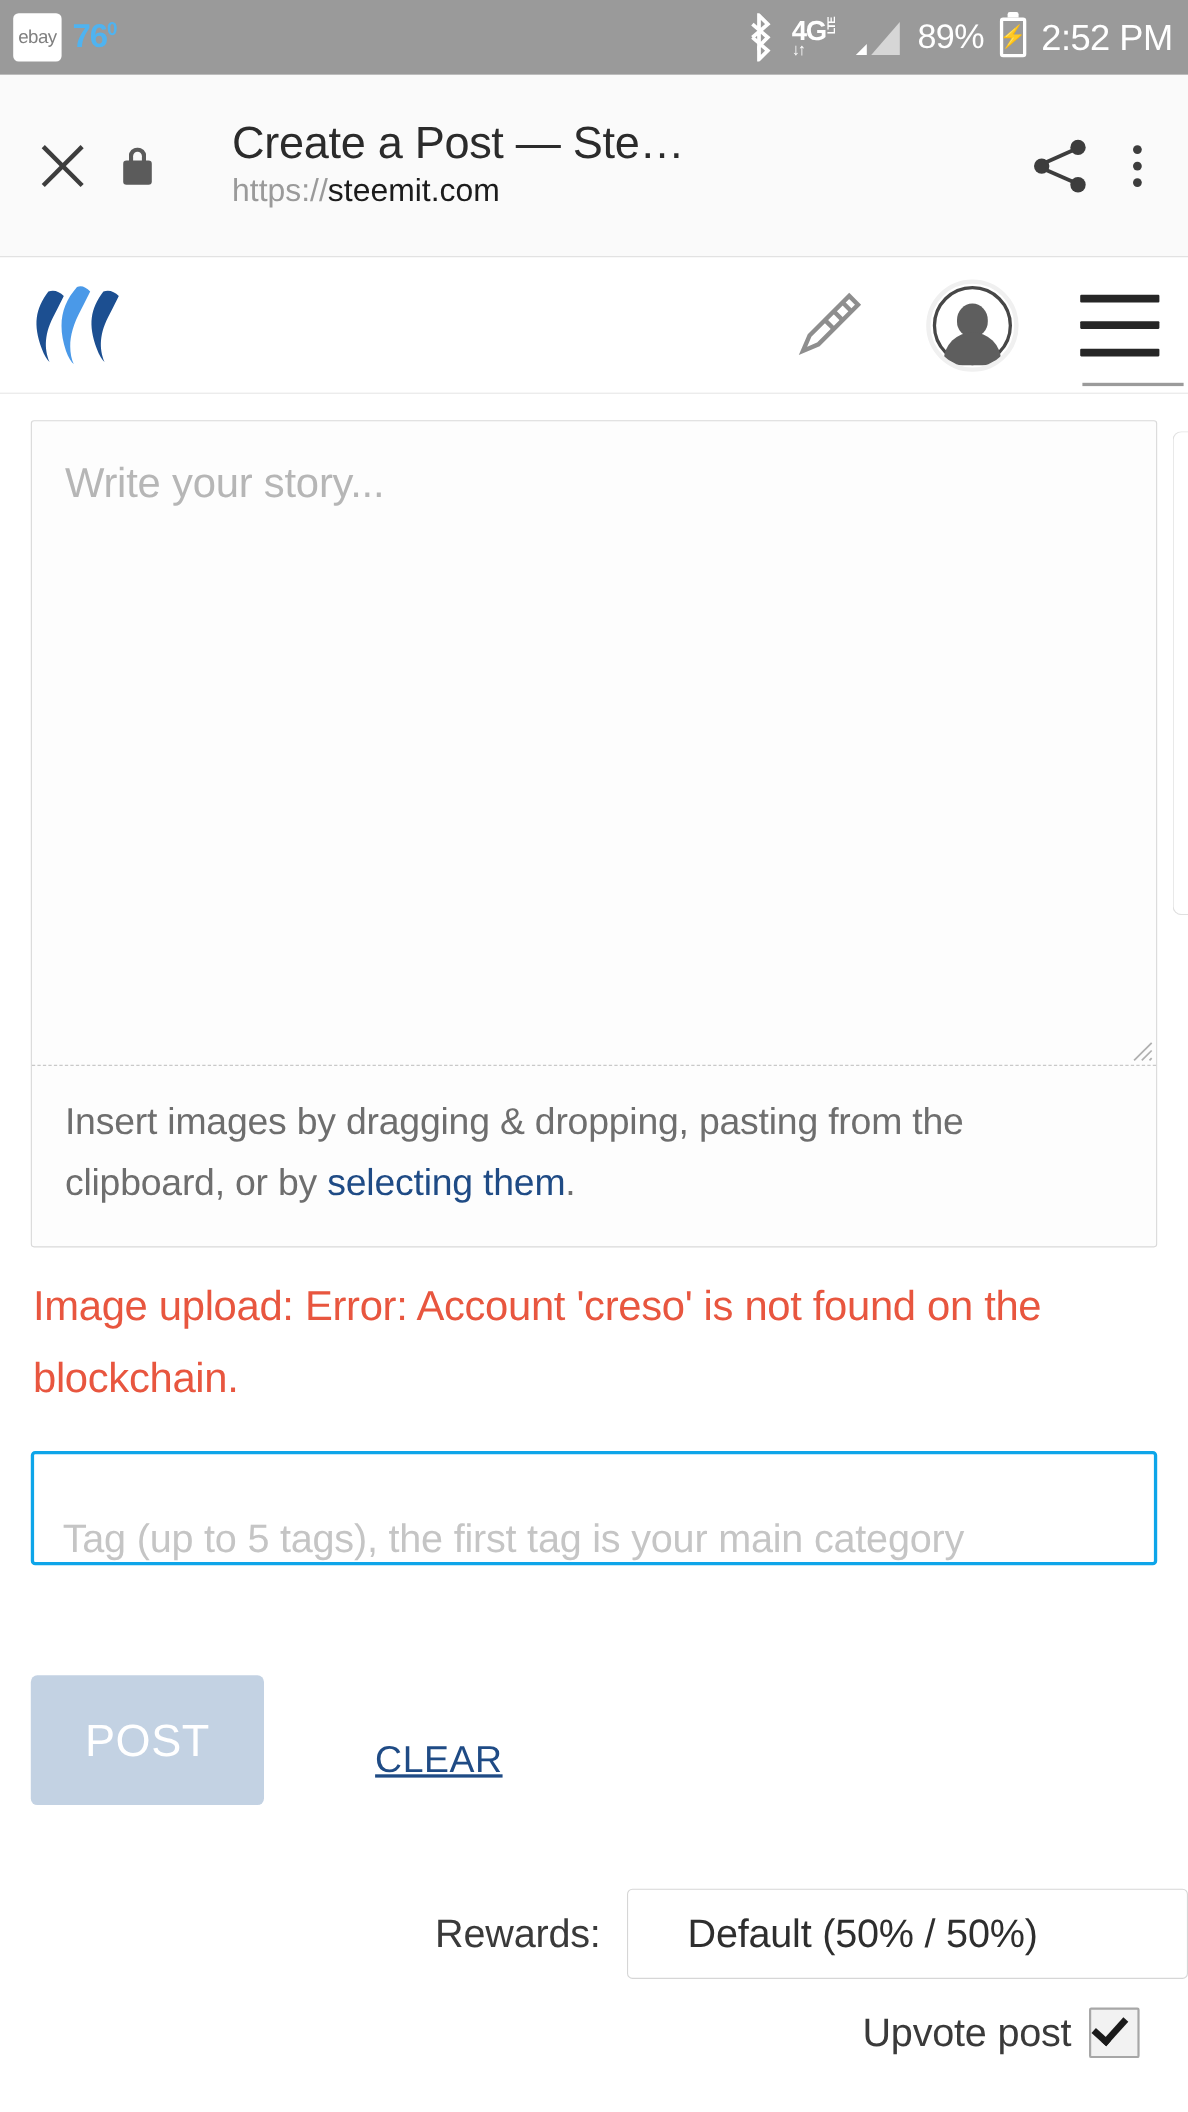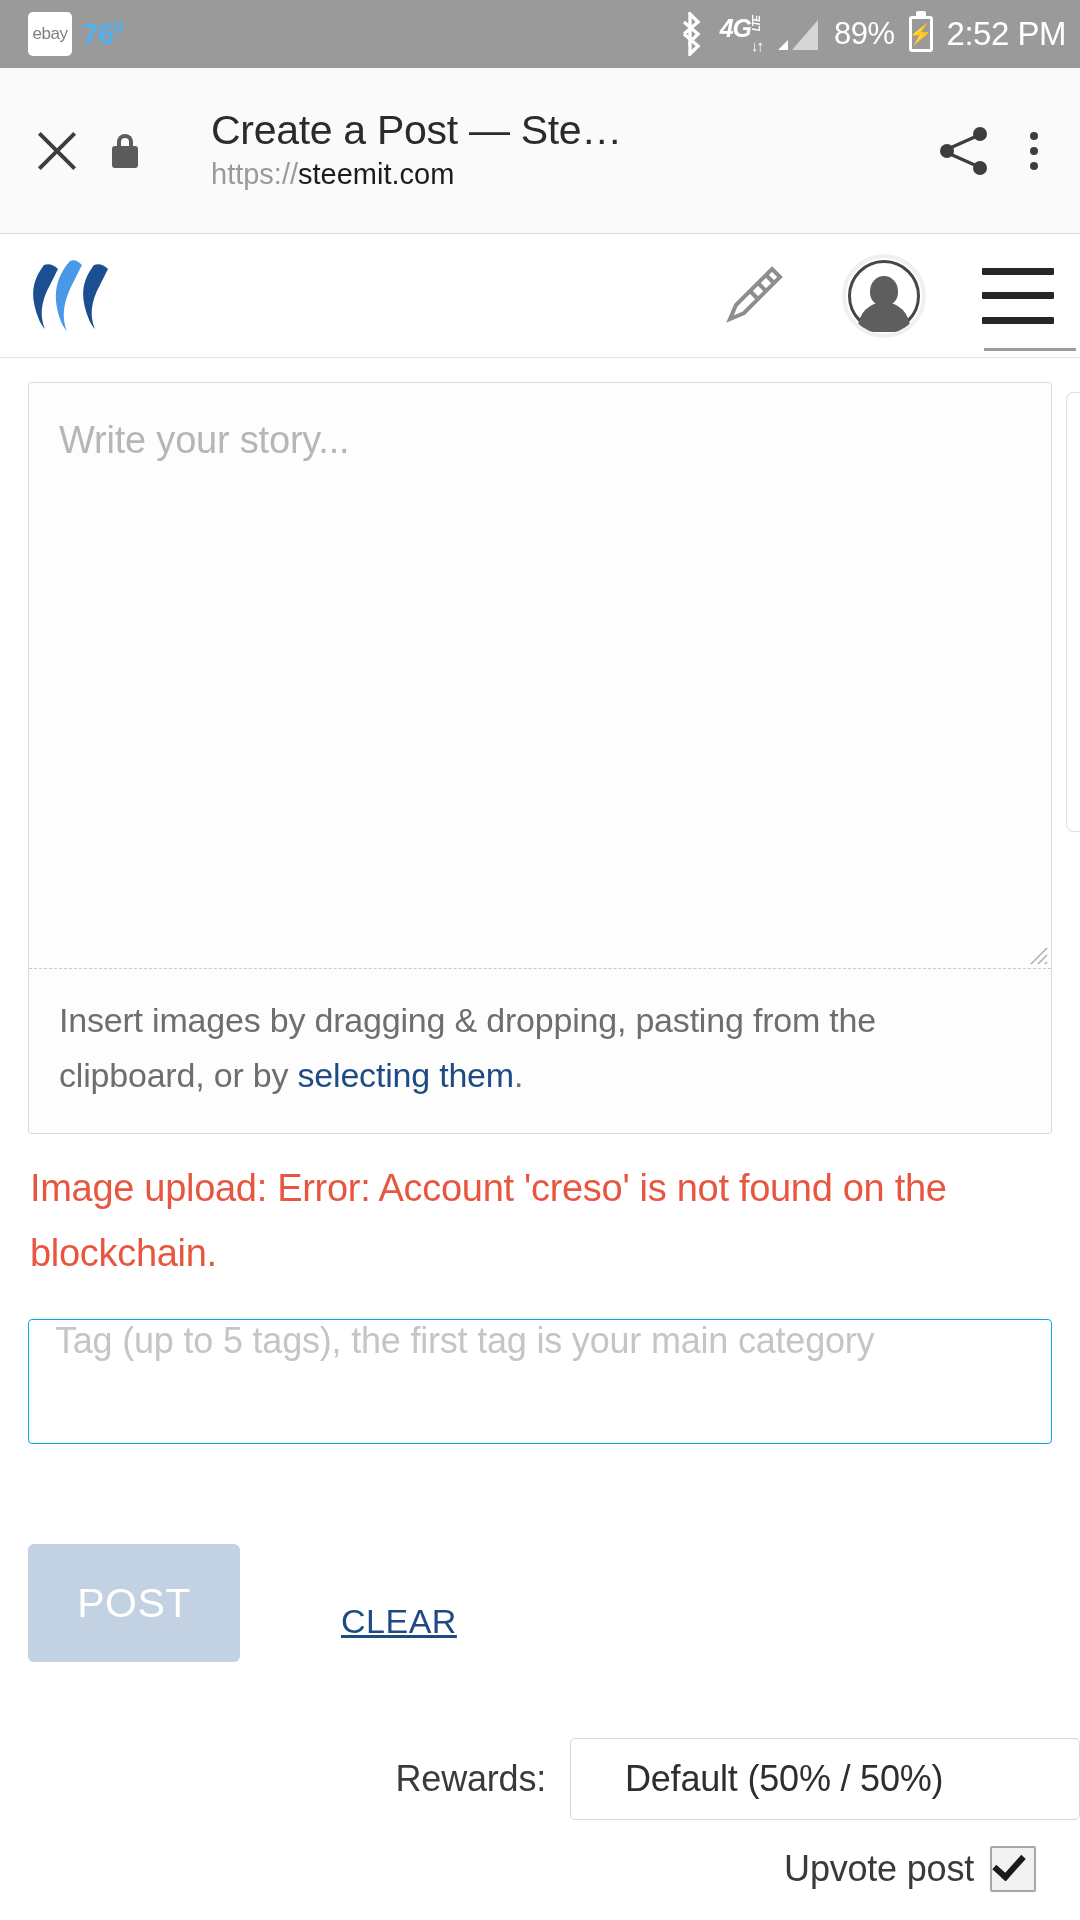--- a/index.html
+++ b/index.html
@@ -17,21 +17,21 @@
     background: #ffffff;
   }
 
   
   .statusbar {
     position: relative;
     height: 68px;
     background: #9a9a9a;
     display: flex;
     align-items: center;
-    padding: 0 14px 0 28px;
+    padding: 0 14px 0 12px;
   }
   .sb-left { display: flex; align-items: center; gap: 10px; }
   .ebay-badge {
     width: 44px; height: 44px;
     background: #ffffff;
     border-radius: 5px;
     display: flex; align-items: center; justify-content: center;
     font-size: 17px; letter-spacing: -0.5px;
     color: #808080;
     font-family: "Liberation Sans", sans-serif;
@@ -46,23 +46,22 @@
   .sb-right {
     margin-left: auto;
     display: flex;
     align-items: center;
     gap: 14px;
   }
   .icon-bt { display: block; }
   .net-4g {
     display: flex;
     flex-direction: column;
-    align-items: flex-end;
+    align-items: flex-start;
     line-height: 1;
-    font-style: italic;
   }
   .net-4g .lbl {
     display: flex; align-items: flex-start;
     color: #fff; font-size: 25px; font-weight: bold;
     letter-spacing: -1px;
   }
   .net-4g .lte {
     font-size: 10px; font-weight: bold;
     writing-mode: vertical-rl;
     transform: rotate(180deg);
@@ -245,25 +244,25 @@
   .error-msg {
     margin: 22px 2px 0 2px;
     font-size: 38px;
     line-height: 1.7;
     color: #e8563f;
     letter-spacing: -0.3px;
   }
 
   .tag-input {
     margin-top: 34px;
-    height: 125px;
-    border: 1px solid #0ea5e9;
+    height: 104px;
+    border: 3px solid #0ea5e9;
     border-radius: 4px;
     background: #fff;
-    display: flex; align-items: flex-start;
+    display: flex; align-items: flex-end;
     padding: 0 26px;
     overflow: hidden;
   }
   .tag-ph {
     font-size: 36px; color: #c5c5c5;
     white-space: nowrap;
     letter-spacing: -0.2px;
   }
 
   .actions {

